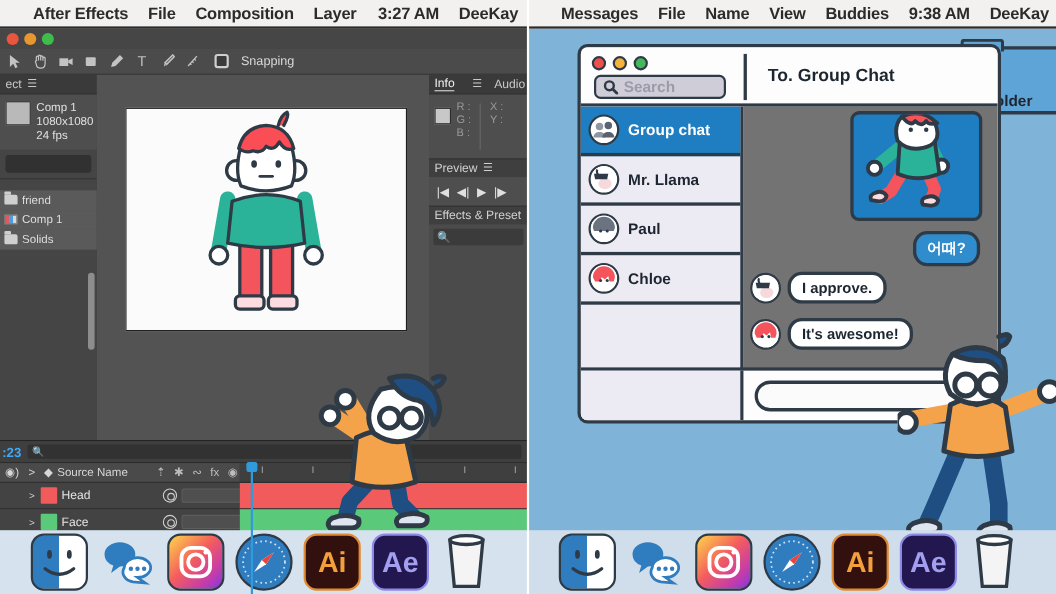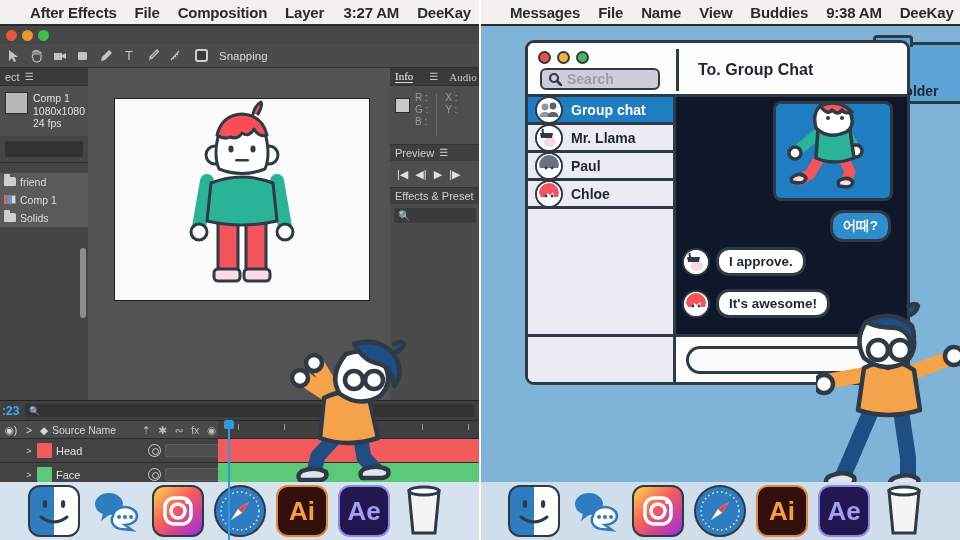--- a/index.html
+++ b/index.html
@@ -61,21 +61,21 @@
       background:#8d8d8d; border-radius:3px; }
 
   
   .viewer { position:absolute; left:88px; right:88px; top:0; bottom:0; background:#535353; }
   .canvas { position:absolute; left:26px; top:30px; width:256px; height:203px;
       background:#fbfbfb; border:1px solid #1f1f1f; }
 
   
   .right-panels { position:absolute; right:0; top:0; width:90px; bottom:0; background:#4b4b4b; }
   .rp-tabs { height:18px; background:#3a3a3a; display:flex; align-items:center; gap:11px;
-      padding-left:5px; font-size:11px; color:#c9c9c9; border-bottom:1px solid #2f2f2f;font-family:Liberation Serif, serif;}
+      padding-left:5px; font-size:11px; color:#c9c9c9; border-bottom:1px solid #2f2f2f;}
   .rp-tab.active { color:#f0f0f0; border-bottom:1px solid #d8d8d8; }
   .info-body { display:flex; padding:6px 5px; gap:5px; background:#4e4e4e; height:58px;}
   .sw { width:15px; height:15px; background:#c8c8c8; border:1px solid #2c2c2c; margin-top:6px; flex:none;}
   .rgb { color:#9a9a9a; font-size:10px; line-height:12px; }
   .vline { width:1px; background:#6a6a6a; margin:2px 3px; }
   .xy { color:#9a9a9a; font-size:10px; line-height:12px; }
   .prev-head { height:17px; background:#3f3f3f; display:flex; align-items:center;
       padding-left:5px; color:#d0d0d0; font-size:11px; border-top:1px solid #333;}
   .prev-ctrls { height:26px; display:flex; align-items:center; gap:7px; padding-left:7px;
       color:#e0e0e0; font-size:11px; background:#4e4e4e;}
@@ -131,29 +131,29 @@
   .mw-red{background:#ee4f4b;} .mw-yel{background:#f6b33c;} .mw-grn{background:#44b85c;}
   .search-box { position:absolute; left:12px; top:25px; width:120px; height:22px;
       border:2.5px solid #2e3a46; border-radius:6px; background:#cfcdd8;
       display:flex; align-items:center; padding-left:6px; gap:5px; }
   .search-txt { color:#9d9ba8; font-size:14px; font-weight:bold; }
   .title-div { position:absolute; left:148px; top:6px; width:2.5px; height:42px; background:#2e3a46;}
   .to-title { position:absolute; left:170px; top:18px; font-size:16px; font-weight:bold; color:#1d2630; }
 
   .msg-body { position:absolute; top:54px; left:0; right:0; bottom:0; display:flex; }
   .convo-list { width:148px; border-right:3px solid #2e3a46; background:#eceaf3; }
-  .convo { height:28px; display:flex; align-items:center; gap:8px; padding-left:7px;
+  .convo { height:45px; display:flex; align-items:center; gap:8px; padding-left:7px;
       border-bottom:3px solid #2e3a46; }
   .convo.active { background:#1f7ec1; }
   .convo-name { font-size:14px; font-weight:bold; color:#1d2630; }
   .convo.active .convo-name { color:#fff; }
   .av { width:28px; height:28px; border-radius:50%; border:2.5px solid #2e3a46;
       background:#fff; position:relative; overflow:hidden; flex:none;}
 
-  .chat-pane { flex:1; background:#0f172a; position:relative; }
+  .chat-pane { flex:1; background:#737373; position:relative; }
   .photo-bubble { position:absolute; right:14px; top:4px; width:120px; height:100px;
       background:#1f7ec1; border:3px solid #2e3a46; border-radius:8px; }
   .bub { border:3px solid #2e3a46; border-radius:13px; padding:4px 10px;
       font-size:13.5px; font-weight:bold; display:inline-block; }
   .bub-out { position:absolute; right:16px; top:113px; background:#2f8ccd; color:#fff; }
   .row-in { position:absolute; left:6px; display:flex; align-items:center; gap:6px; }
   .bub-in { background:#fff; color:#1d2630; }
 
   .msg-input-row { position:absolute; left:0; right:0; bottom:0; height:48px;
       border-top:3px solid #2e3a46; display:flex; }

